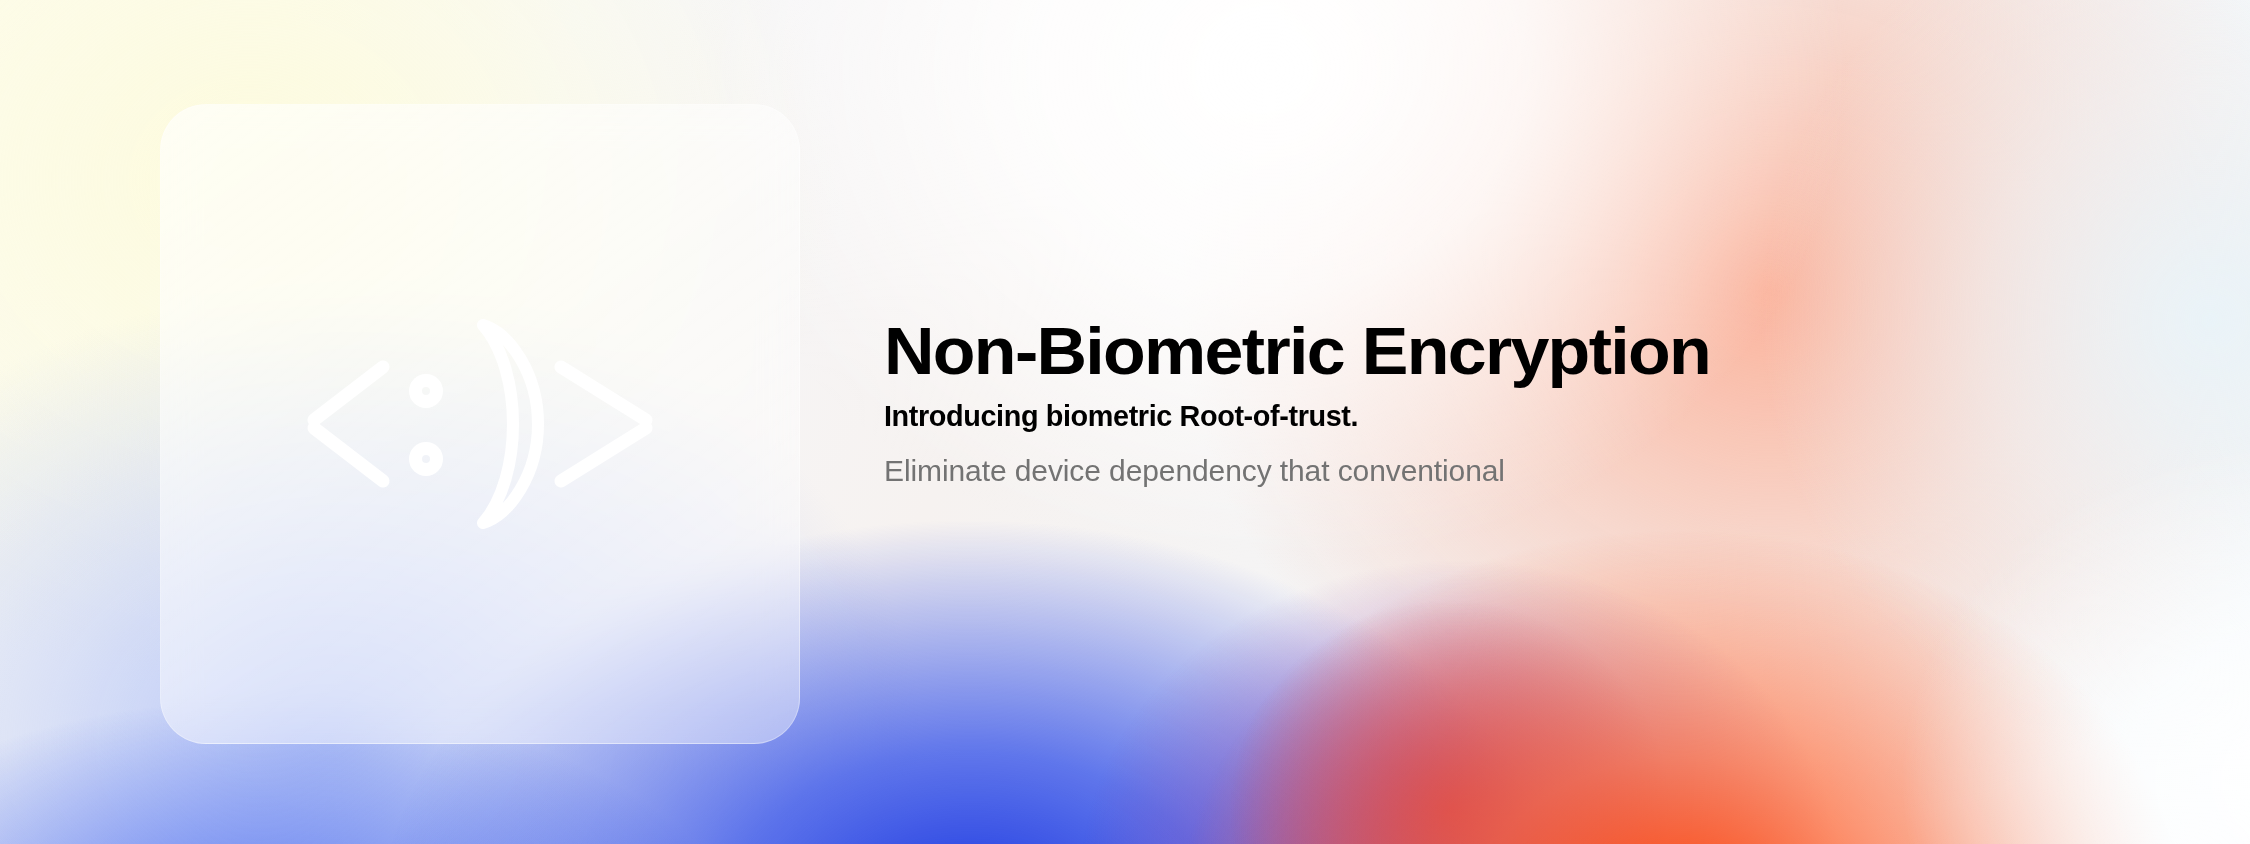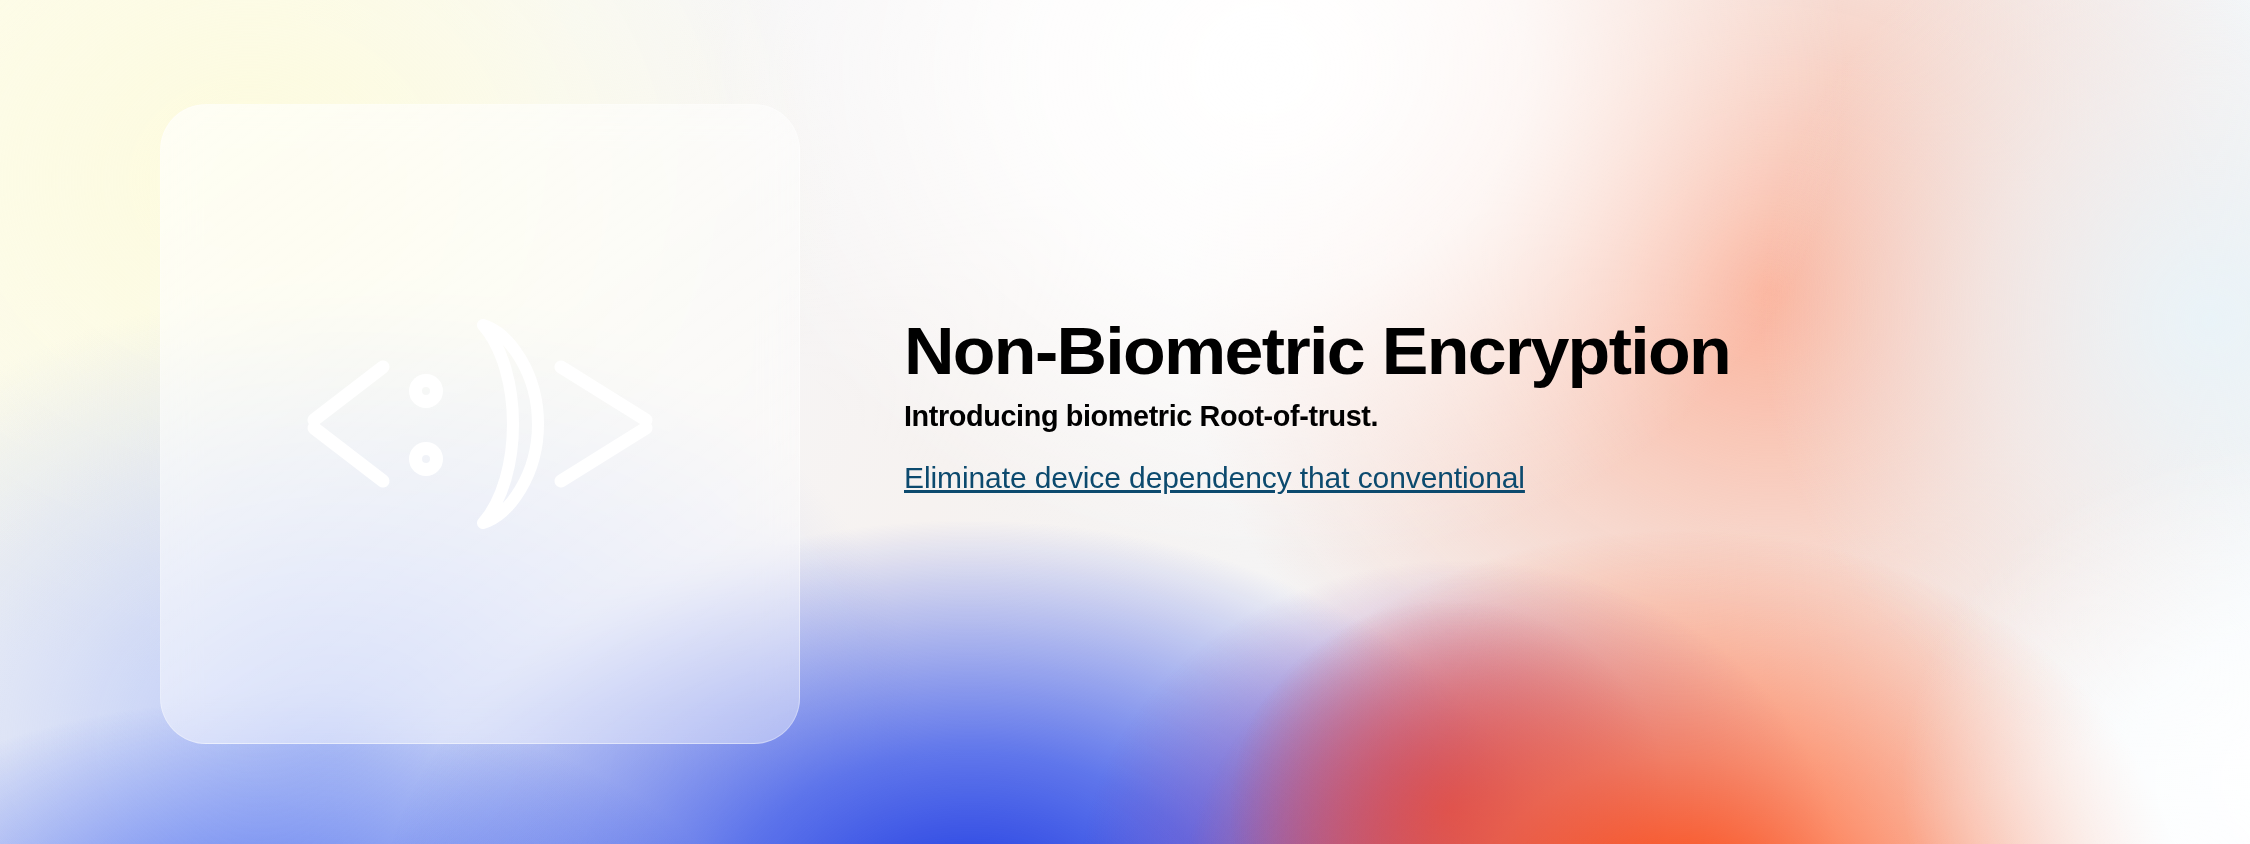--- a/index.html
+++ b/index.html
@@ -130,21 +130,21 @@
     align-items:center;
     justify-content:center;
     z-index:5;
   }
 
   .glass-card-icon { width:400px; height:230px; display:block; }
 
   
   .copy-block {
     position:absolute;
-    left:904px;
+    left:884px;
     top:318px;
     width:1320px;
     z-index:6;
   }
 
   .headline {
     font-size:66px;
     font-weight:800;
     letter-spacing:-1.6px;
     line-height:1.02;
@@ -160,27 +160,26 @@
     font-weight:700;
     letter-spacing:-0.4px;
     line-height:1.1;
     color:#000000;
     white-space:nowrap;
     transform:scaleX(0.96);
     transform-origin:left center;
   }
 
   .bodycopy {
-    margin-top:24px;
+    margin-top:17px;
     font-size:30px;
     font-weight:400;
     letter-spacing:-0.1px;
     line-height:44px;
-    color:#0c4a6e;
-    text-decoration:underline;
+    color:#737373;
   }
   .bodycopy .line { display:block; white-space:nowrap; }
 </style>
 </head>
 <body>
 
 <div class="hero">
 
   <div class="mesh-base"></div>
 

